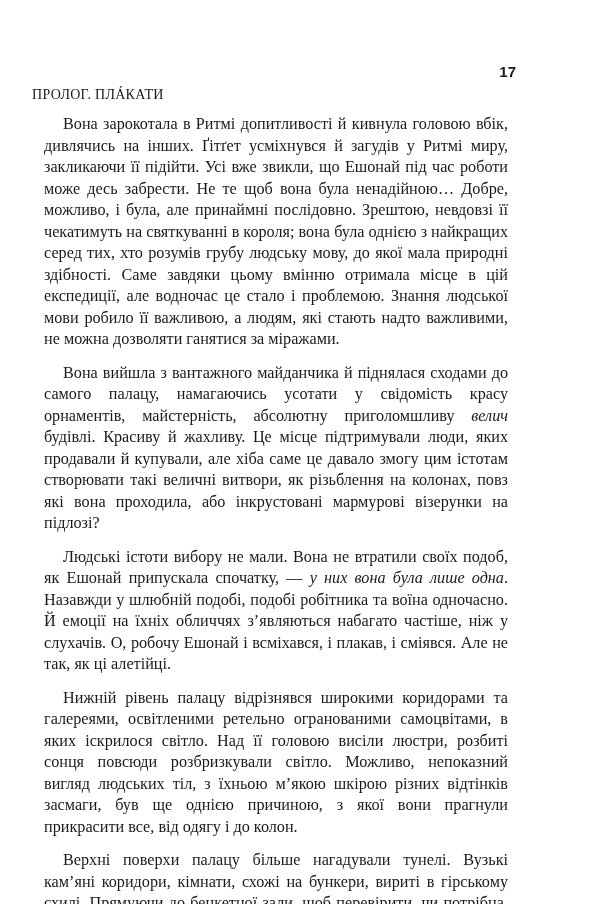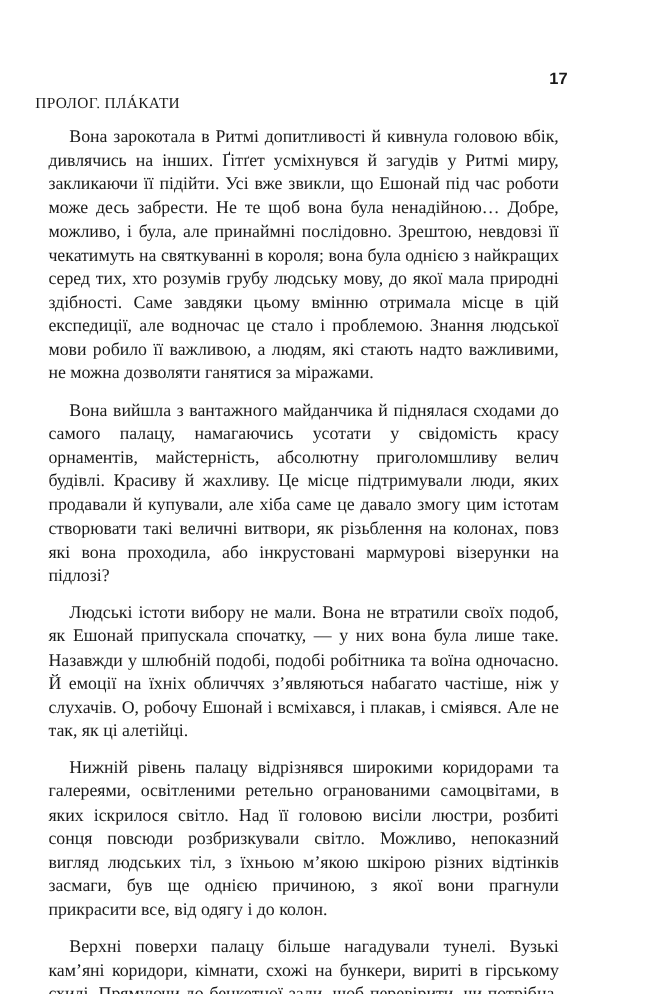--- a/index.html
+++ b/index.html
@@ -49,20 +49,21 @@
   }
   .para {
     margin: 12px;
     font-size: 16.2px;
     line-height: 21.5px;
     text-align: justify;
     text-indent: 19px;
     hyphens: manual;
   }
   .para .it {
+    font-style: italic;
   }
   .para.quote {
     font-style: normal;
   }
 </style>
 </head>
 <body>
 
 <div class="header">
   <span class="running-head">ПРОЛОГ. ПЛÁКАТИ</span>
@@ -70,21 +71,21 @@
 </div>
 
 <div class="body-text">
   <p class="para">
     <span>Вона зарокотала в Ритмі допитливості й кивнула головою вбік, дивлячись на інших. Ґітґет усміхнувся й загудів у Ритмі миру, закликаючи її підійти. Усі вже звикли, що Ешонай під час роботи може десь забрести. Не те щоб вона була ненадійною… Добре, можливо, і була, але принаймні послідовно. Зрештою, невдовзі її чекатимуть на святкуванні в короля; вона була однією з найкращих серед тих, хто розумів грубу людську мову, до якої мала природні здібності. Саме завдяки цьому вмінню отримала місце в цій експедиції, але водночас це стало і проблемою. Знання людської мови робило її важливою, а людям, які стають надто важливими, не можна дозволяти ганятися за міражами.</span>
   </p>
   <p class="para">
     <span>Вона вийшла з вантажного майданчика й піднялася сходами до самого палацу, намагаючись усотати у свідомість красу орнаментів, майстерність, абсолютну приголомшливу </span><span class="it">велич</span><span> будівлі. Красиву й жахливу. Це місце підтримували люди, яких продавали й купували, але хіба саме це давало змогу цим істотам створювати такі величні витвори, як різьблення на колонах, повз які вона проходила, або інкрустовані мармурові візерунки на підлозі?</span>
   </p>
   <p class="para">
-    <span>Людські істоти вибору не мали. Вона не втратили своїх подоб, як Ешонай припускала спочатку, — </span><span class="it">у них вона була лише таке</span><span>. Назавжди у шлюбній подобі, подобі робітника та воїна одночасно. Й емоції на їхніх обличчях з’являються набагато частіше, ніж у слухачів. О, робочу Ешонай і всміхався, і плакав, і сміявся. Але не так, як ці алетійці.</span>
+    <span>Людські істоти вибору не мали. Вона не втратили своїх подоб, як Ешонай припускала спочатку, — </span><span class="it">у них вона була лише одна</span><span>. Назавжди у шлюбній подобі, подобі робітника та воїна одночасно. Й емоції на їхніх обличчях з’являються набагато частіше, ніж у слухачів. О, робочу Ешонай і всміхався, і плакав, і сміявся. Але не так, як ці алетійці.</span>
   </p>
   <p class="para">
     <span>Нижній рівень палацу відрізнявся широкими коридорами та галереями, освітленими ретельно огранованими самоцвітами, в яких іскрилося світло. Над її головою висіли люстри, розбиті сонця повсюди розбризкували світло. Можливо, непоказний вигляд людських тіл, з їхньою м’якою шкірою різних відтінків засмаги, був ще однією причиною, з якої вони прагнули прикрасити все, від одягу і до колон.</span>
   </p>
   <p class="para">
     <span>Верхні поверхи палацу більше нагадували тунелі. Вузькі кам’яні коридори, кімнати, схожі на бункери, вириті в гірському схилі. Прямуючи до бенкетної зали, щоб перевірити, чи потрібна, вона зупинялася то тут, то там, щоб зазирнути в кімнати. Їй сказали, що може блукати, як їй заманеться, що палац відкритий для неї, за винятком приміщень з охороною біля дверей.</span>
   </p>
 </div>
 
 </body></html>

